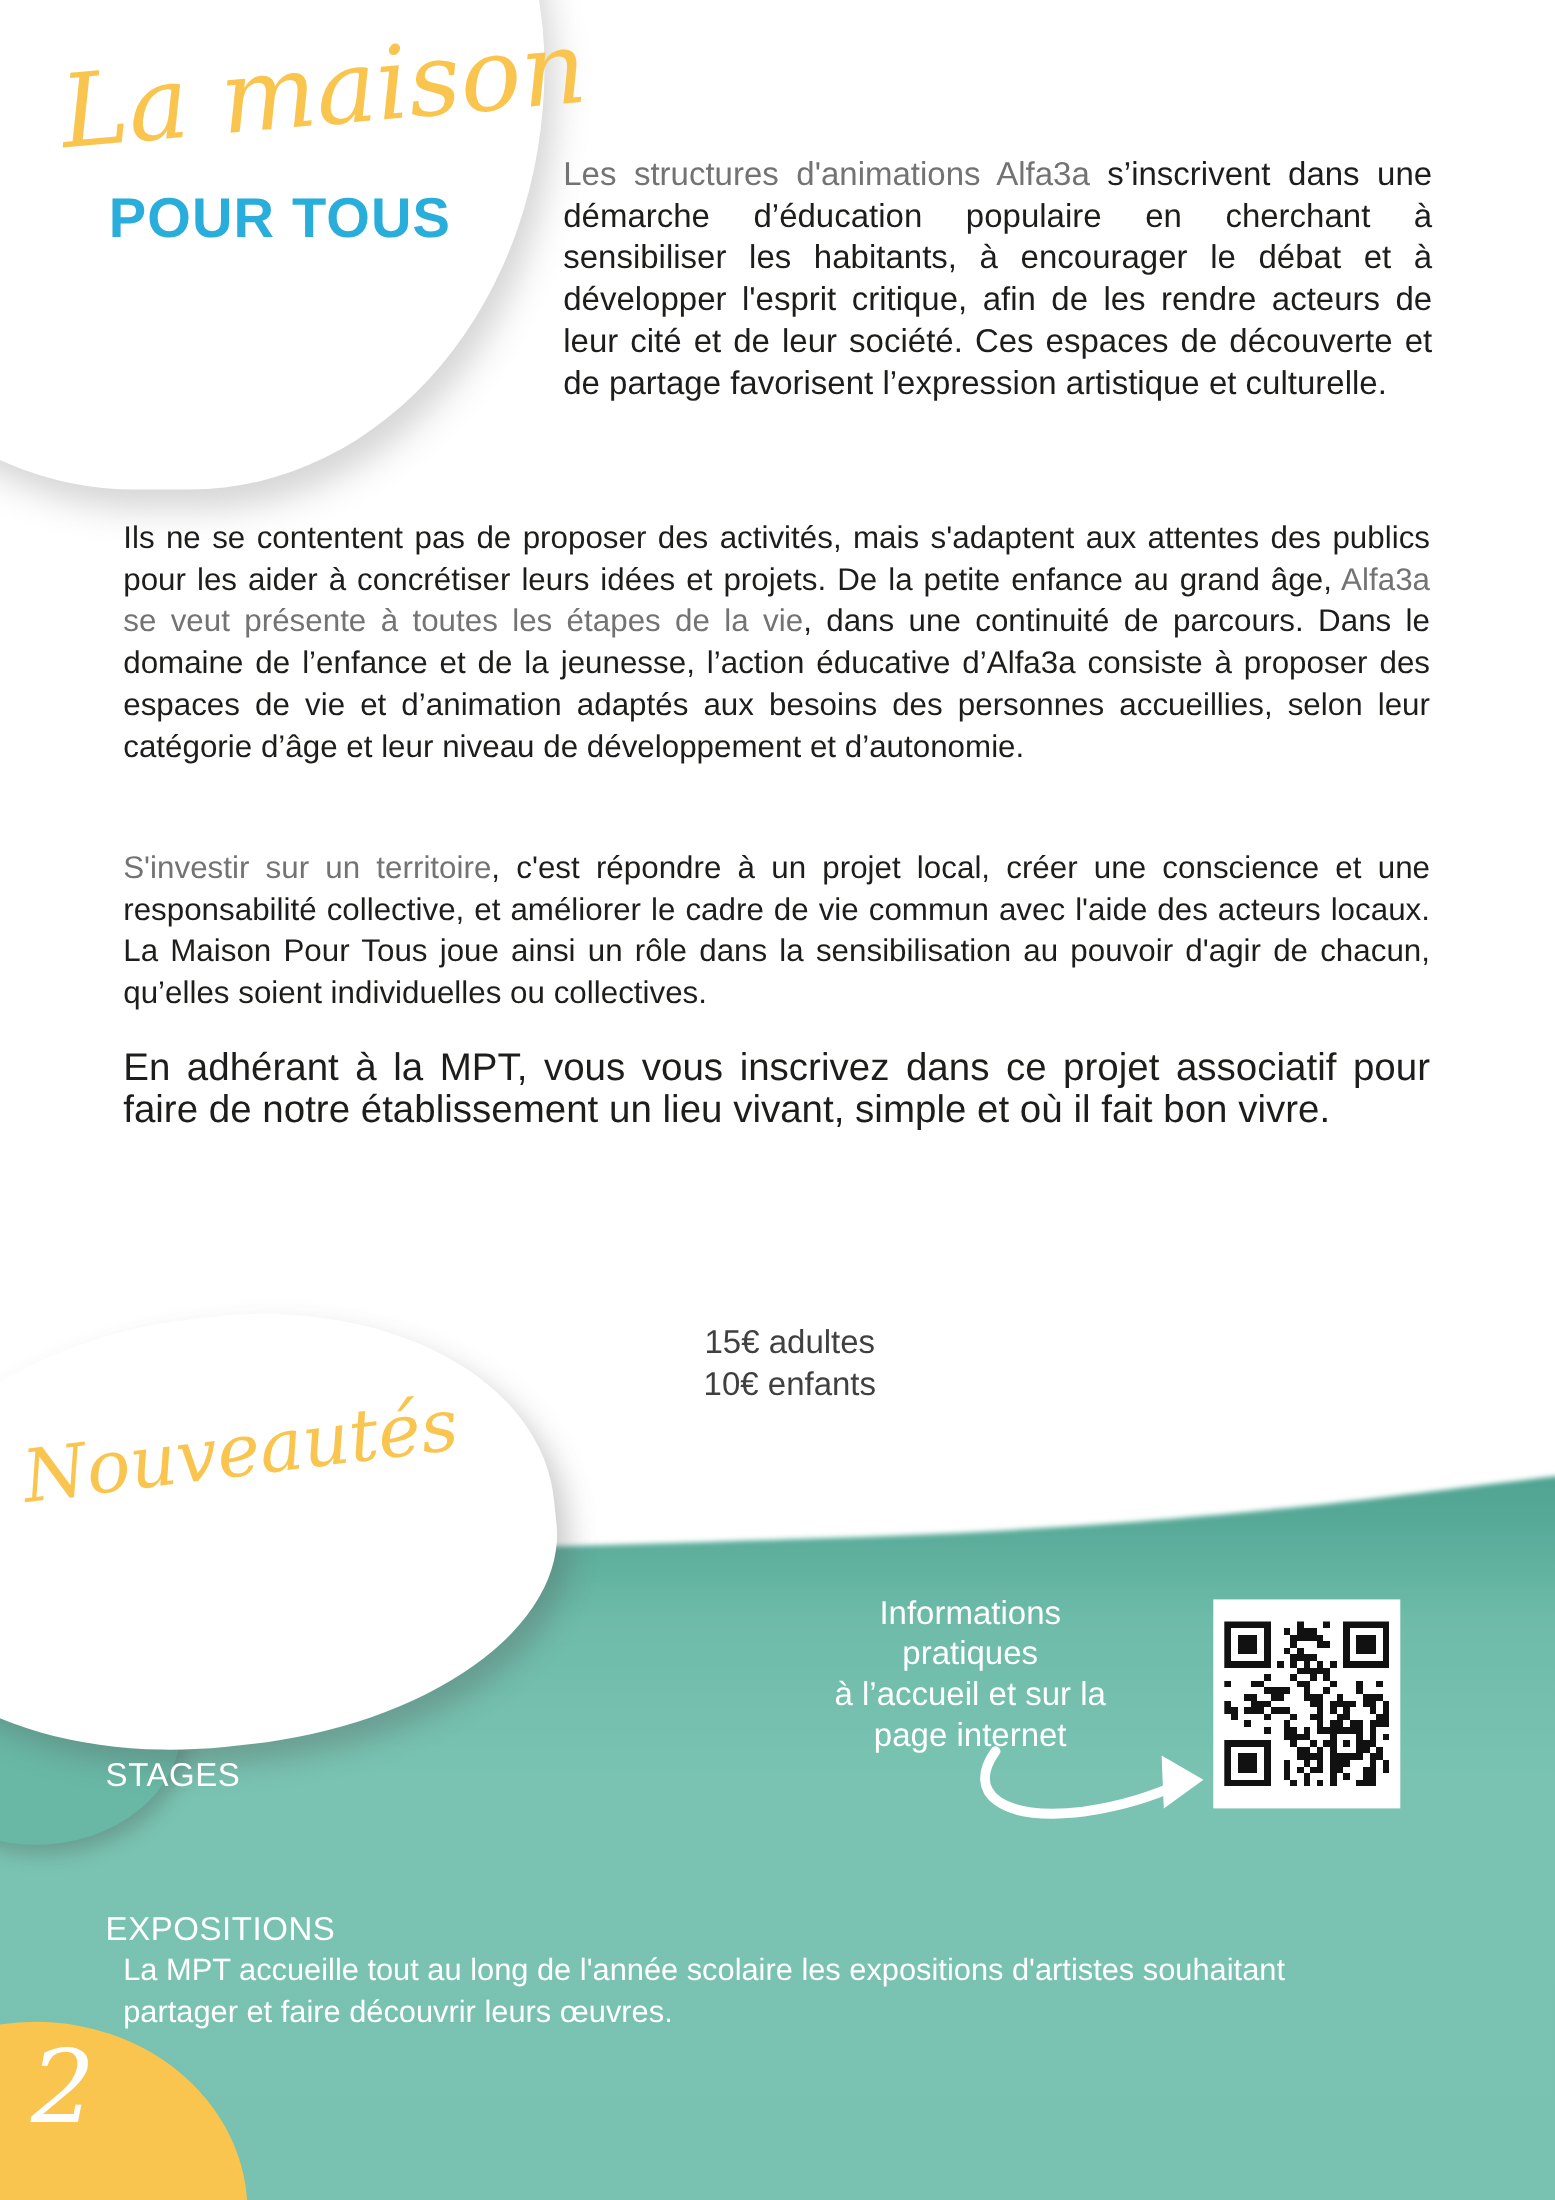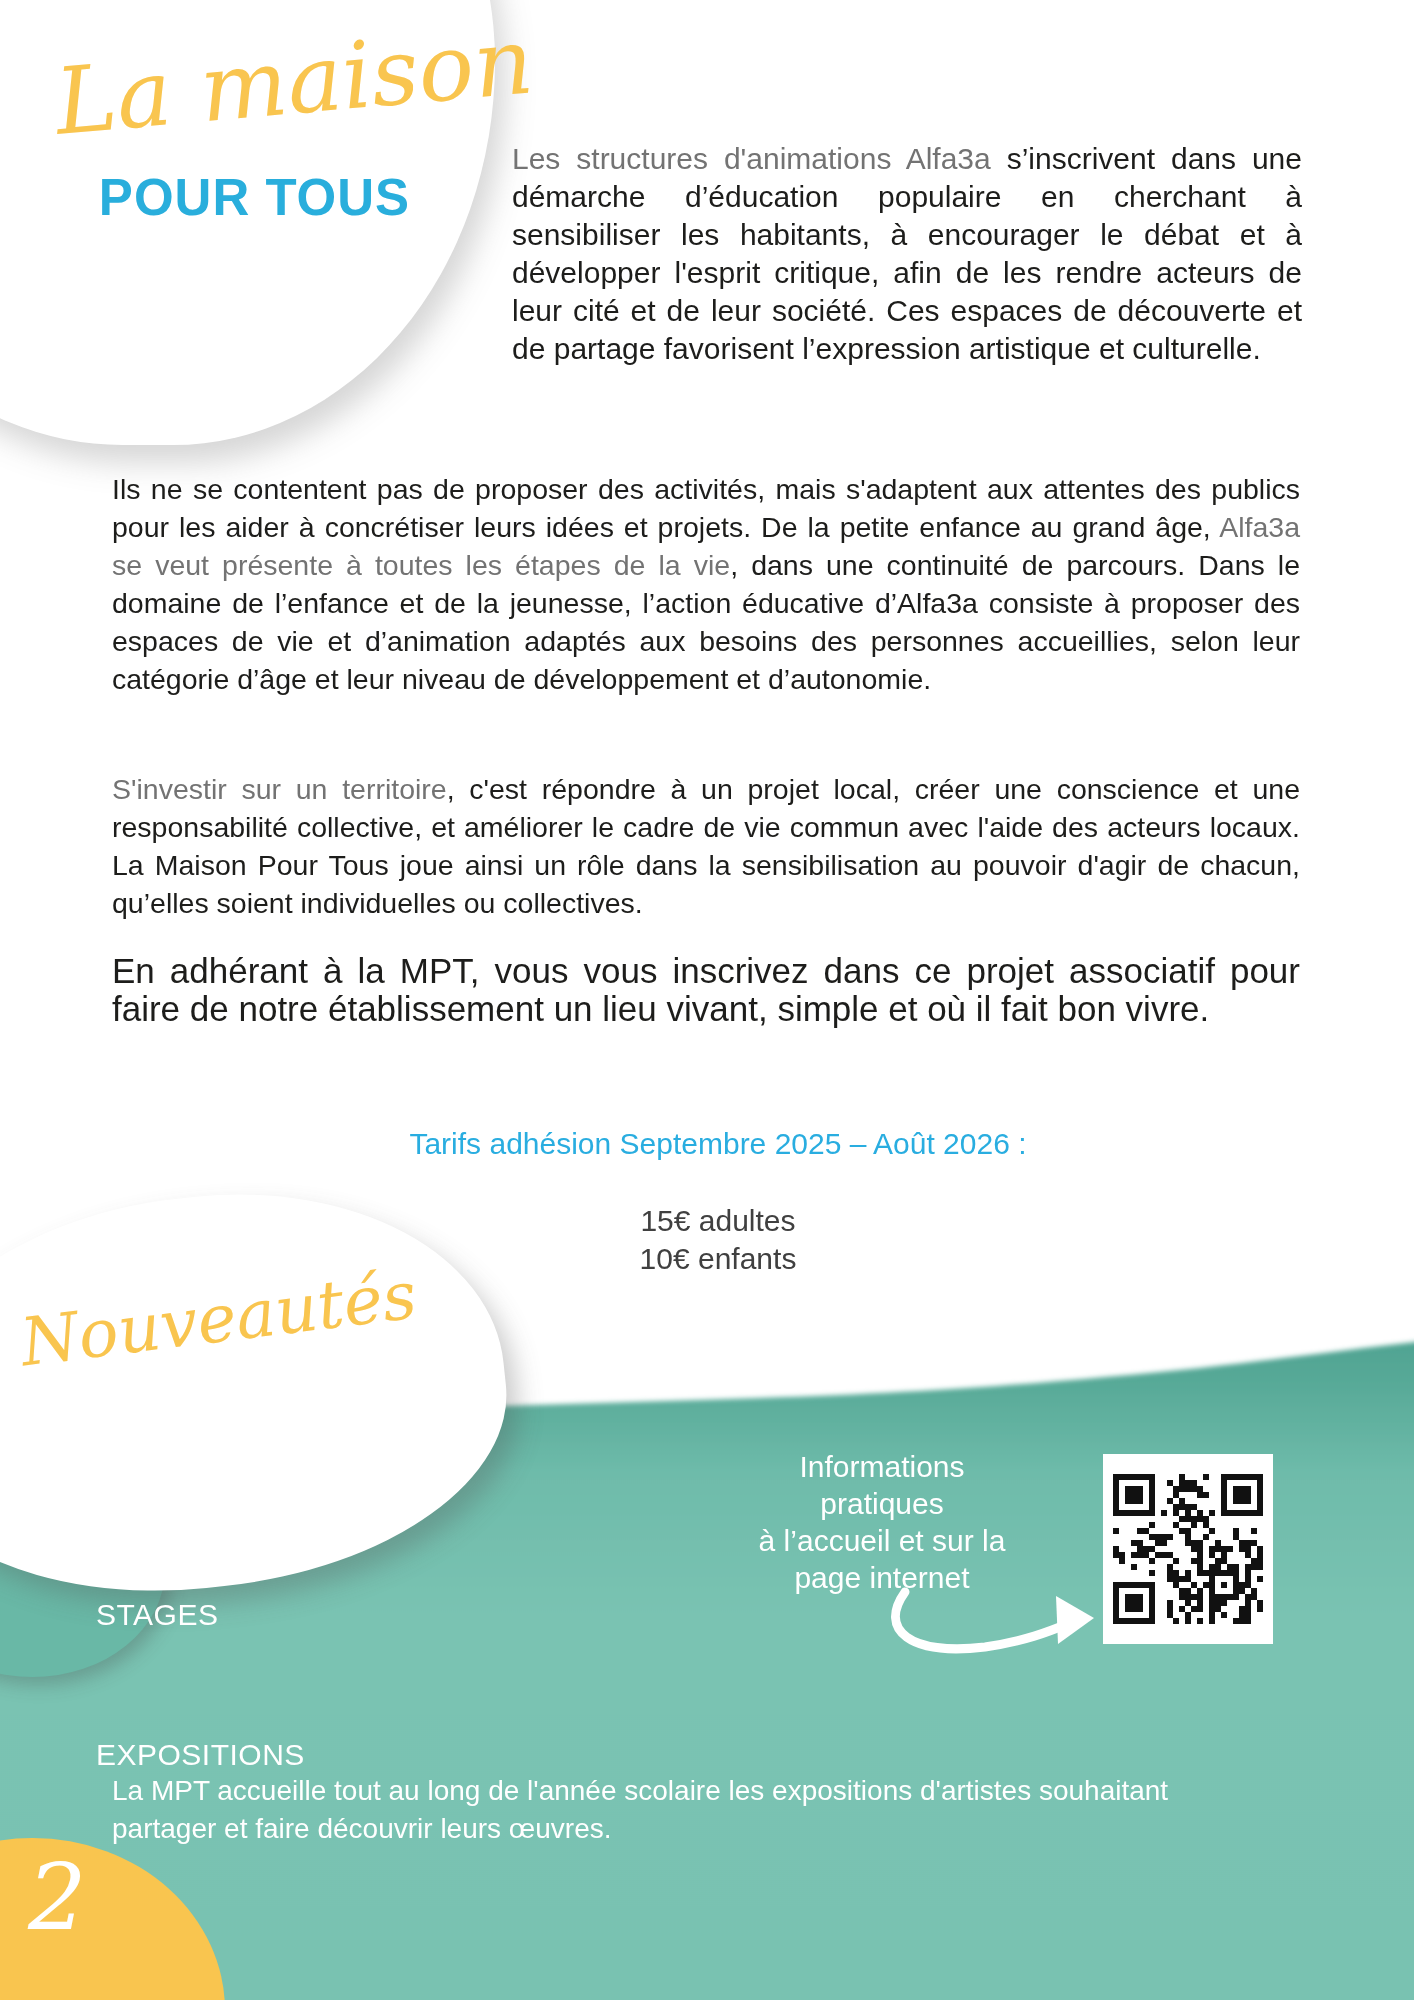--- a/index.html
+++ b/index.html
@@ -129,21 +129,20 @@
     <span>Ils ne se contentent pas de proposer des activités, mais s'adaptent aux attentes des publics pour les aider à concrétiser leurs idées et projets. De la petite enfance au grand âge, </span><span class="hl">Alfa3a se veut présente à toutes les étapes de la vie</span><span>, dans une continuité de parcours. Dans le domaine de l’enfance et de la jeunesse, l’action éducative d’Alfa3a consiste à proposer des espaces de vie et d’animation adaptés aux besoins des personnes accueillies, selon leur catégorie d’âge et leur niveau de développement et d’autonomie.</span>
   </div>
 
   <div class="abs para p3">
     <span class="hl">S'investir sur un territoire</span><span>, c'est répondre à un projet local, créer une conscience et une responsabilité collective, et améliorer le cadre de vie commun avec l'aide des acteurs locaux. La Maison Pour Tous joue ainsi un rôle dans la sensibilisation au pouvoir d'agir de chacun, qu’elles soient individuelles ou collectives.</span>
   </div>
 
   <div class="abs para p4">En adhérant à la MPT, vous vous inscrivez dans ce projet associatif pour faire de notre établissement un lieu vivant, simple et où il fait bon vivre.</div>
 
 
-  <div class="abs tarifs-title">Tarifs adhésion Septembre 2025 – Août 2026 :</div>
   <div class="abs tarifs-prices">15€ adultes
 10€ enfants</div>
 
   <div class="abs nouveautes-title">Nouveautés</div>
 
   <div class="abs teal-text info-block">Informations
 pratiques
 à l’accueil et sur la
 page internet</div>
 

